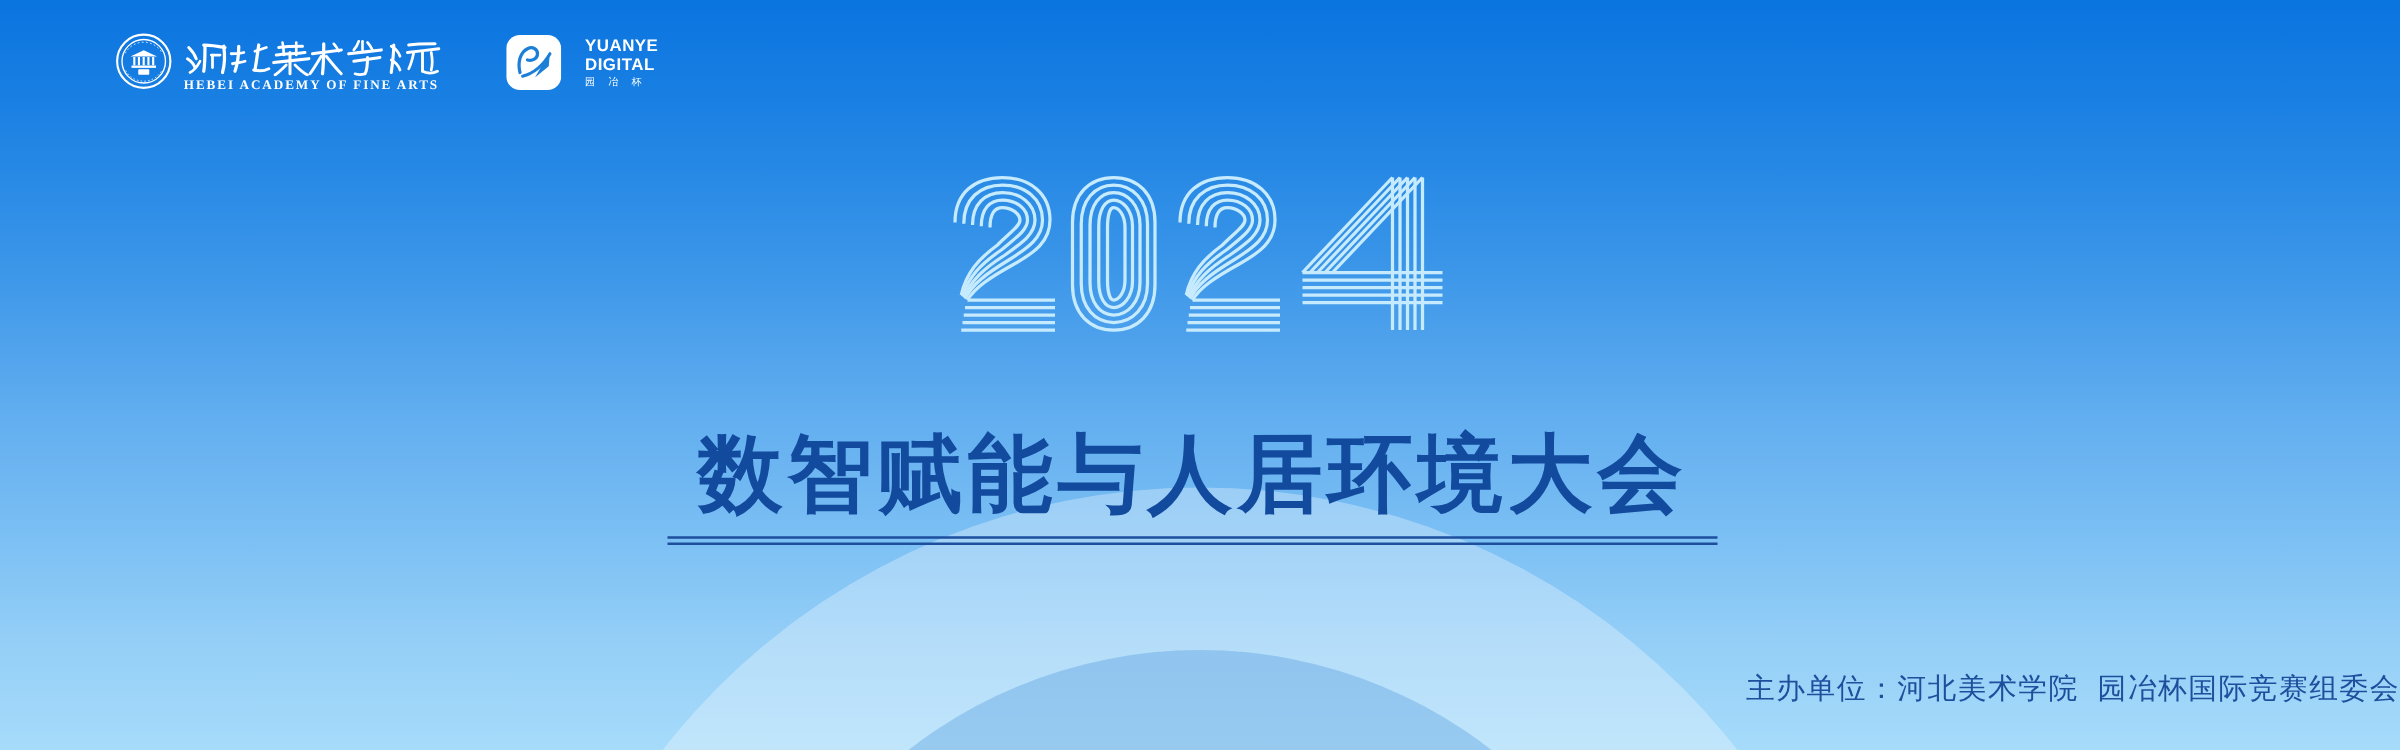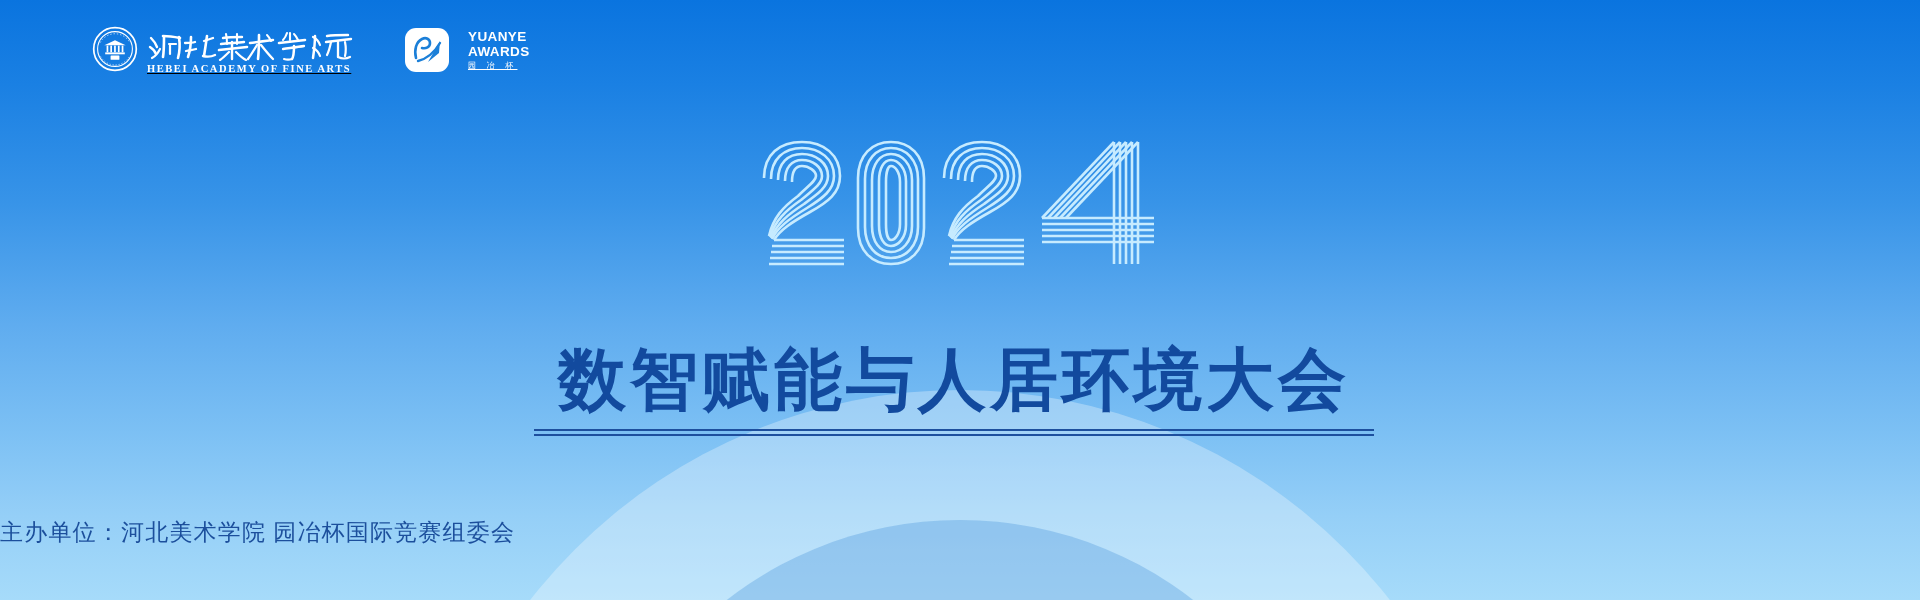--- a/index.html
+++ b/index.html
@@ -37,38 +37,38 @@
     background:rgba(59,140,214,0.30);
   }
 
   
   .logo-row{
     position:absolute;left:92px;top:26px;
     display:flex;align-items:center;gap:46px;z-index:6;
   }
   .logo-hbafa{display:flex;align-items:flex-end;gap:9px;}
   .seal{width:46px;height:46px;flex:0 0 auto;margin-bottom:2px;}
-  .hbafa-text{display:flex;flex-direction:column;gap:3px;text-decoration:underline;}
+  .hbafa-text{display:flex;flex-direction:column;gap:3px;}
   .hbafa-cn{height:32px;display:block;}
   .hbafa-en{
     font-size:10.5px;letter-spacing:1.55px;color:#ffffff;
     font-family:"Liberation Serif","DejaVu Serif",serif;
     font-weight:700;white-space:nowrap;line-height:1;
   }
 
   .logo-yuanye{display:flex;align-items:center;gap:19px;}
   .yuanye-mark{width:44px;height:44px;flex:0 0 auto;}
   .yuanye-text{display:flex;flex-direction:column;line-height:1;}
   .yy-l1,.yy-l2{
     font-size:13.5px;font-weight:700;color:#ffffff;
     letter-spacing:.4px;line-height:1.06;
   }
   .yy-cn{
     margin-top:2.5px;font-size:8px;color:#ffffff;
-    letter-spacing:4.2px;white-space:nowrap;line-height:1;text-decoration:underline;
+    letter-spacing:4.2px;white-space:nowrap;line-height:1;
   }
 
   
   .year-wrap{
     position:absolute;left:0;right:0;top:136px;
     display:flex;justify-content:center;z-index:5;
   }
   .year-svg{display:block;}
 
   
@@ -84,24 +84,24 @@
   .rule{width:840px;margin-top:13px;}
   .rule .l{display:block;height:2px;background:#1d4f9e;}
   .rule .l+.l{margin-top:3px;height:1.5px;}
   .title-en{
     margin-top:9px;font-size:20.5px;color:#1e53a3;
     letter-spacing:.55px;white-space:nowrap;font-weight:400;
   }
 
   
   .organizer{
-    position:absolute;left:0;right:0;top:517px;
-    text-align:left;z-index:7;
+    position:absolute;left:0;right:0;top:535px;
+    text-align:right;z-index:7;
     font-size:23px;color:#1c4f9c;letter-spacing:1.2px;
-    font-family:Liberation Serif, serif;
+    font-family:Liberation Mono, monospace;
     white-space:nowrap;
   }
 </style>
 </head>
 <body>
 
 <div class="banner">
 
   <div class="arc arc-outer"></div>
   <div class="arc arc-inner"></div>
@@ -194,21 +194,21 @@
       <span class="yuanye-mark">
         <svg viewBox="0 0 44 44" width="44" height="44" aria-hidden="true">
           <rect x="0" y="0" width="44" height="44" rx="11" fill="#ffffff"></rect>
           <path d="M11 30 C9 22 11 14 17 11 C21 9 25 11 25 15 C25 19 21 21 17 20" fill="none" stroke="#1b7fd8" stroke-width="2.6" stroke-linecap="round"></path>
           <path d="M13 33 C21 31 29 25 35 15" fill="none" stroke="#1b7fd8" stroke-width="2.4" stroke-linecap="round"></path>
           <path d="M23 34 L35 13 L34 25 Z" fill="#1b7fd8"></path>
         </svg>
       </span>
       <span class="yuanye-text">
         <span class="yy-l1">YUANYE</span>
-        <span class="yy-l2">AWARDS</span>
+        <span class="yy-l2">DIGITAL</span>
         <span class="yy-cn">园 冶 杯</span>
       </span>
     </div>
   </div>
 
   <div class="year-wrap">
     <svg class="year-svg" width="404" height="130" viewBox="0 0 404 130" aria-hidden="true">
       <defs>
 
         <g id="stripe-mask"></g>

